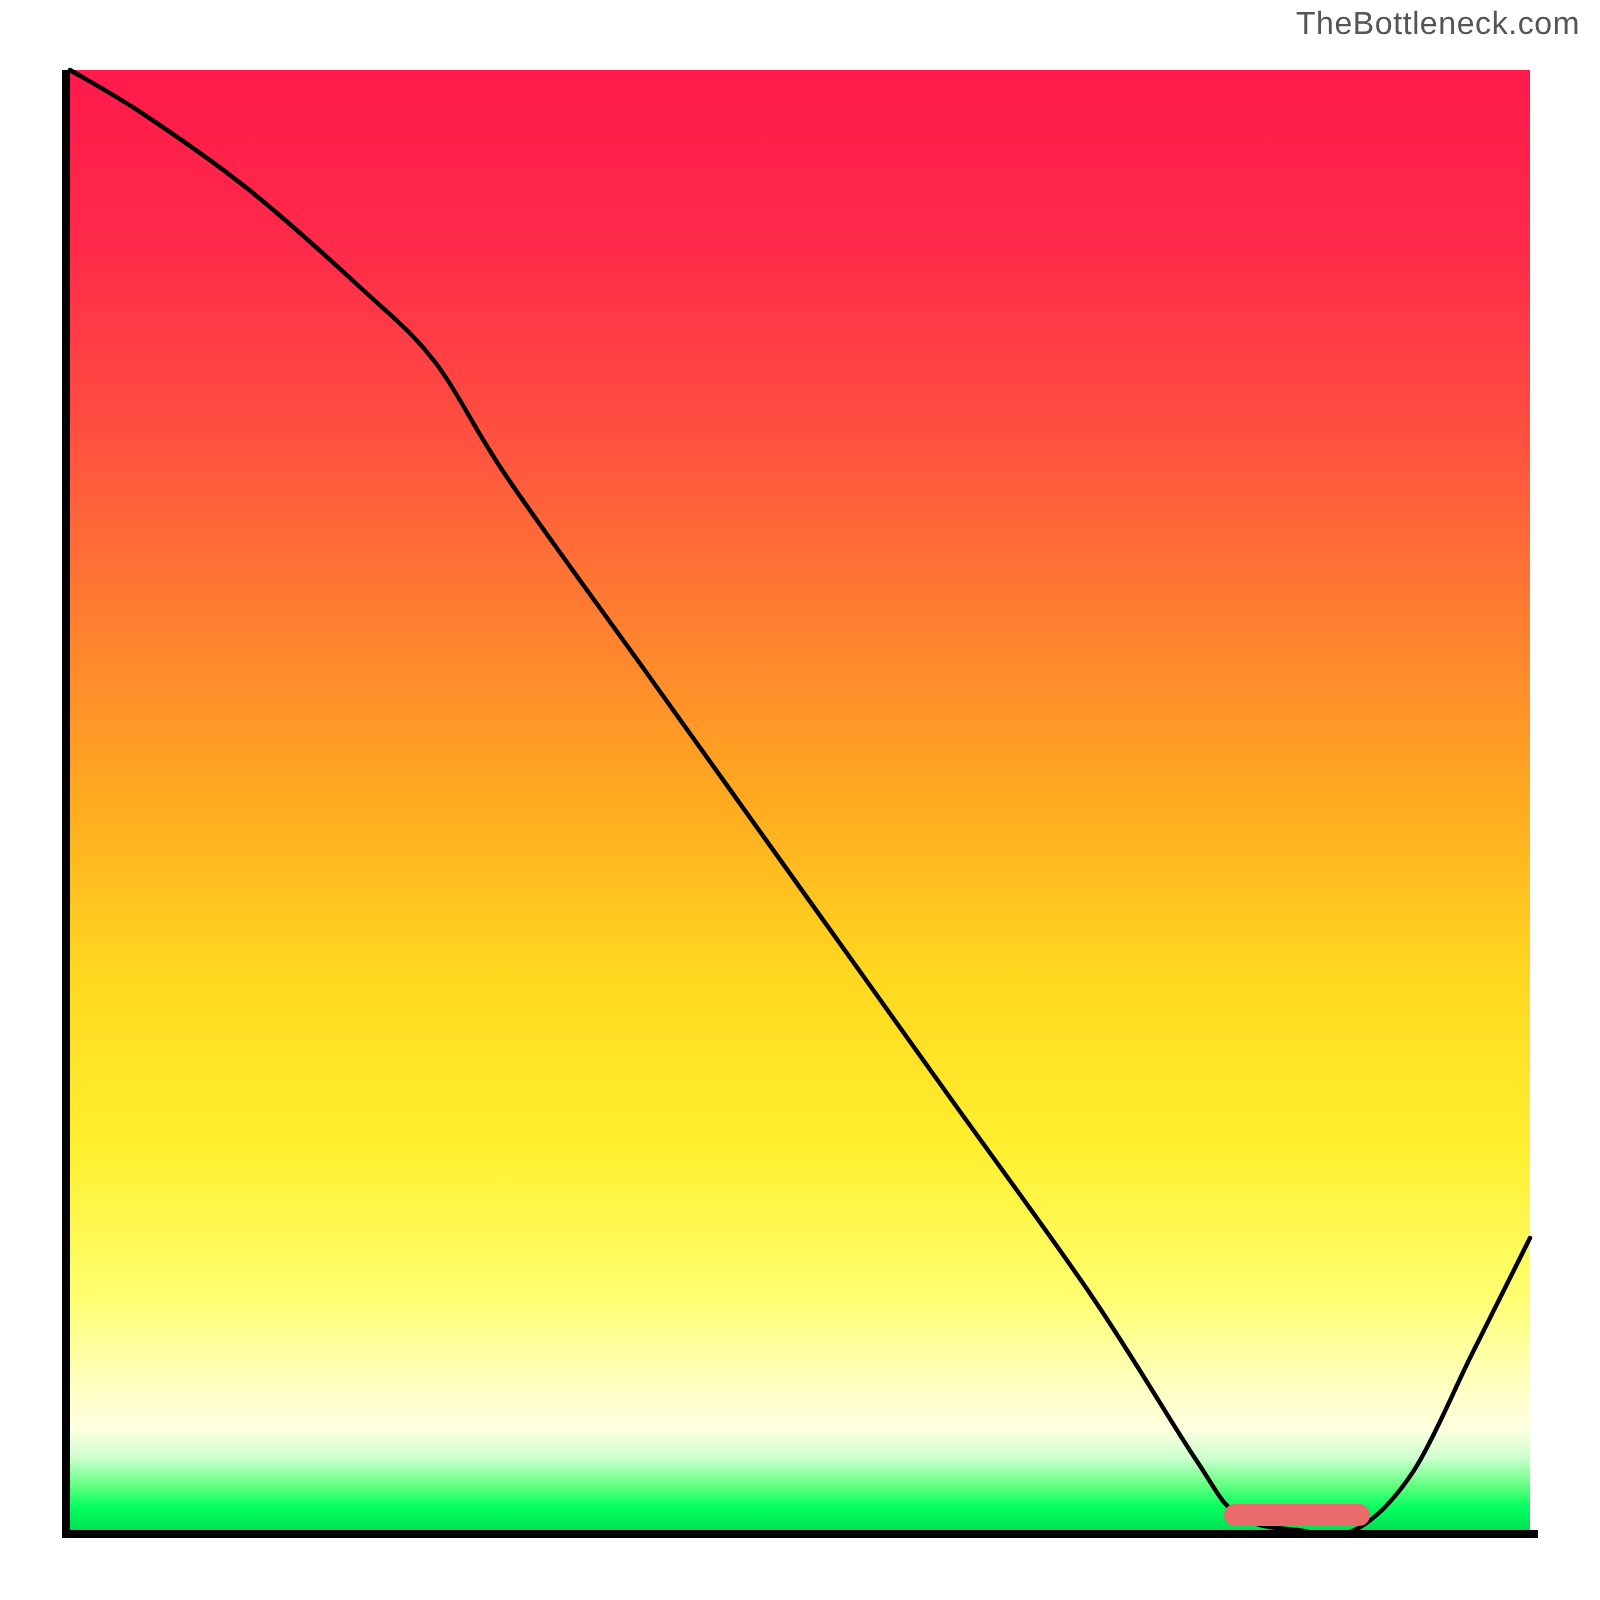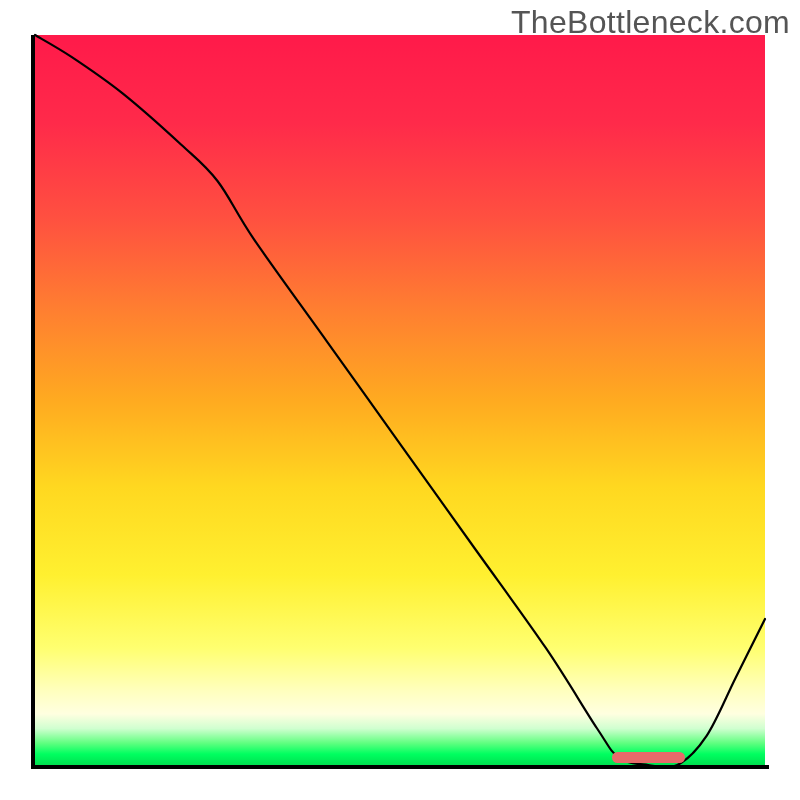--- a/index.html
+++ b/index.html
@@ -14,21 +14,21 @@
   .chart-container {
     position: relative;
     width: 800px;
     height: 800px;
   }
   .watermark {
     position: absolute;
     top: 4px;
     right: 10px;
     color: #555555;
-    font-size: 32px;
+    font-size: 16px;
     font-weight: normal;
     letter-spacing: 0.3px;
     z-index: 10;
   }
   .plot-area {
     position: absolute;
     left: 35px;
     top: 35px;
     width: 730px;
     height: 730px;

